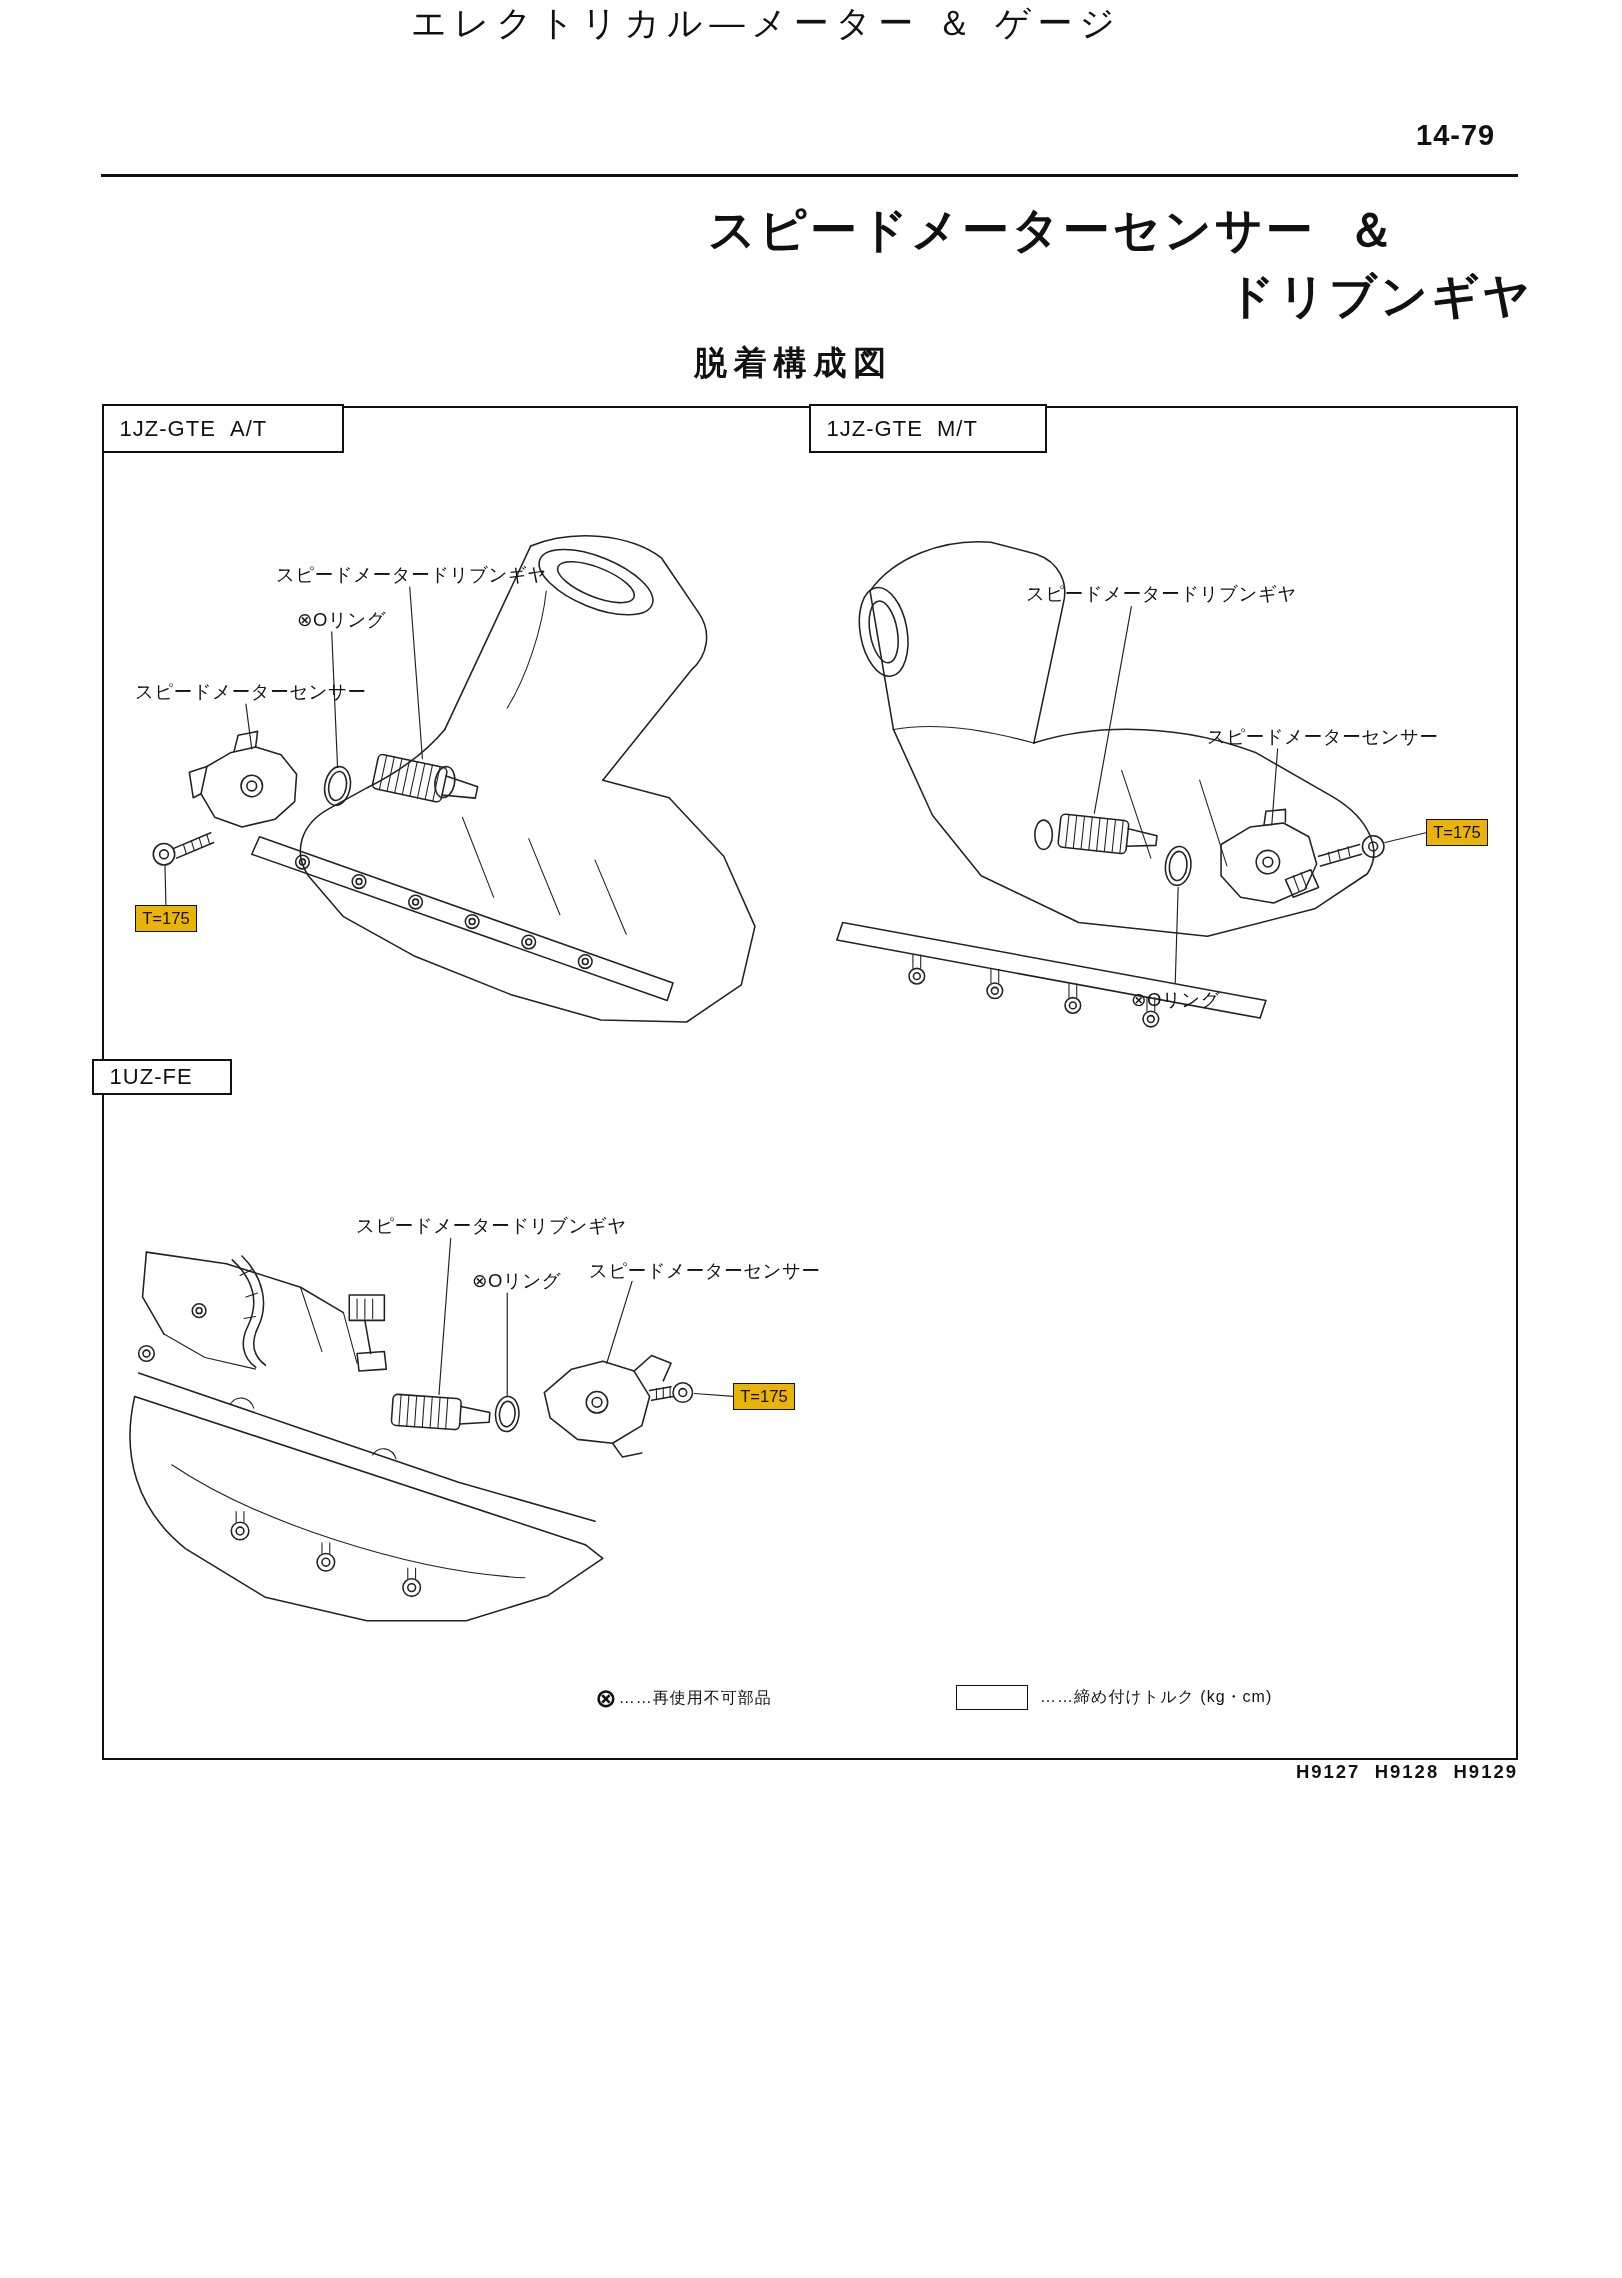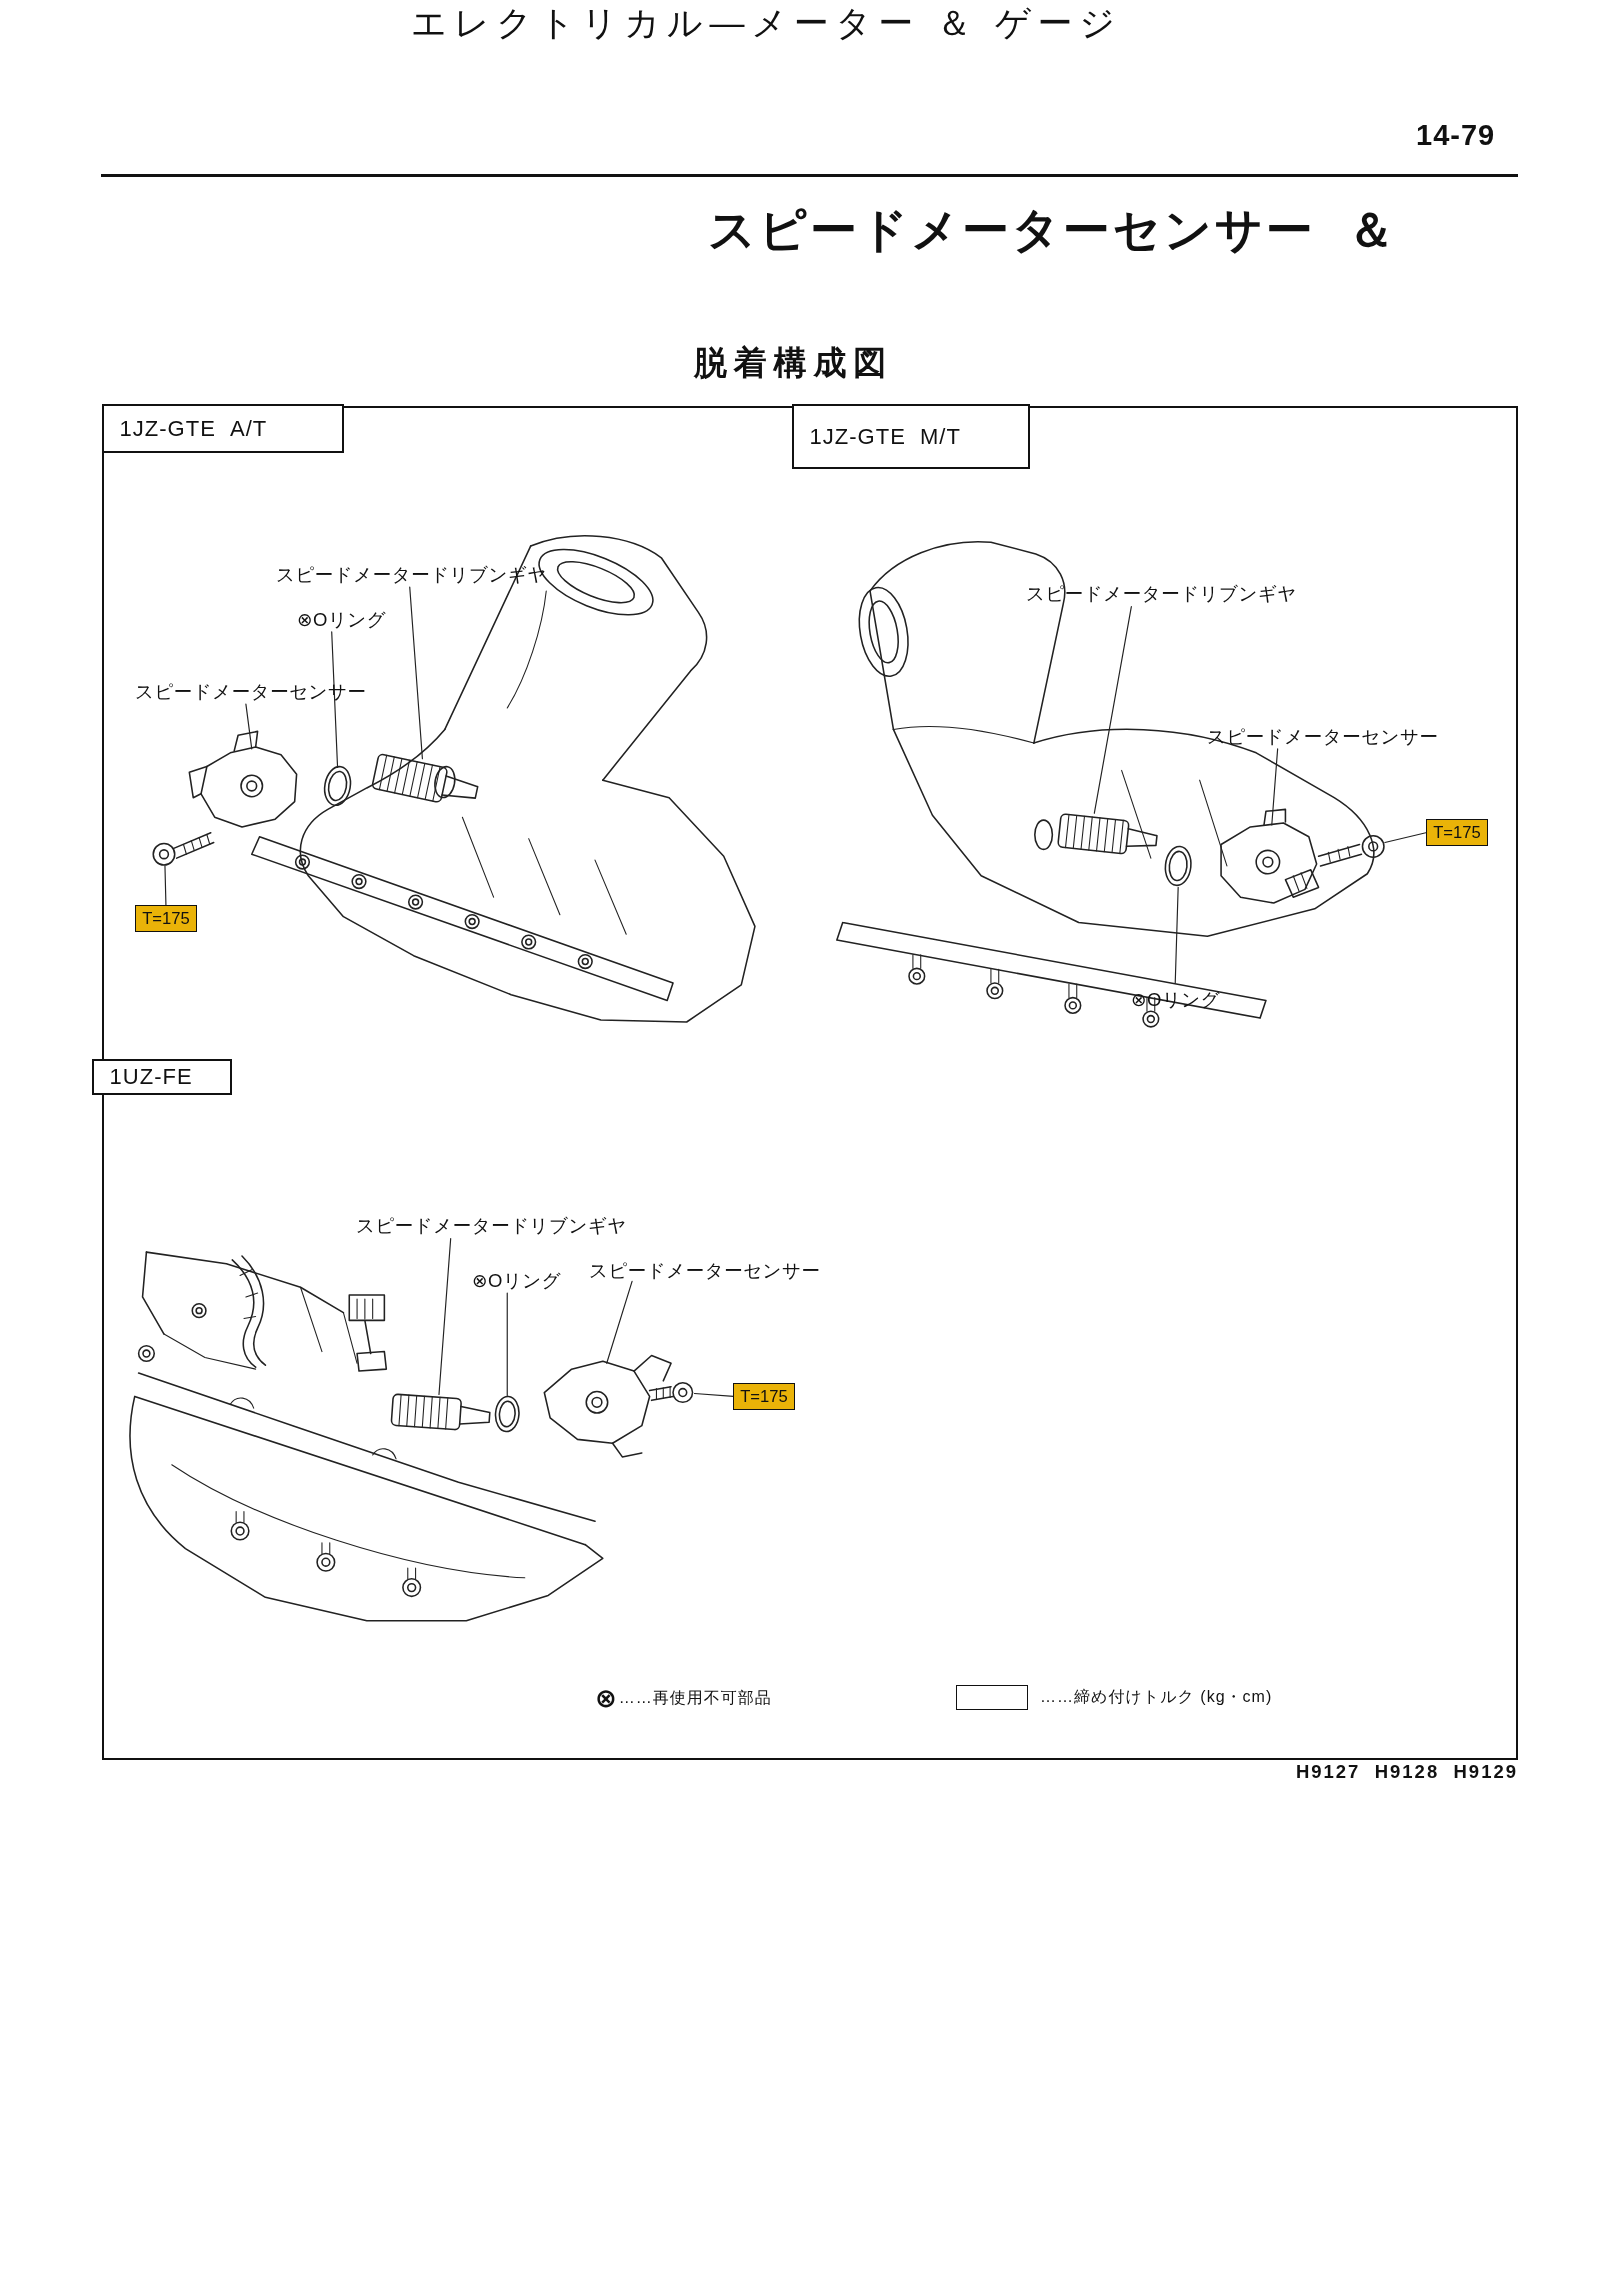--- a/index.html
+++ b/index.html
@@ -20,21 +20,21 @@
   .title1 { left:708px; top:199px; font-size:47px; font-weight:800; letter-spacing:2.9px; }
   .title2 { left:1227px; top:265px; font-size:47px; font-weight:800; letter-spacing:2.9px; }
   .subtitle { left:694px; top:341px; font-size:33px; font-weight:700; letter-spacing:6.8px; }
   .frame { left:102px; top:406px; width:1416px; height:1354px; border:2.4px solid #111; background:transparent; }
   .engine-label {
     border:2.4px solid #111; background:#fff;
     font-size:22px; letter-spacing:1px; font-weight:500;
     display:flex; align-items:center; padding-left:15.6px;
   }
   .el-at { left:102px; top:404px; width:242px; height:49px; }
-  .el-mt { left:792px; top:404px; width:238px; height:65px; }
+  .el-mt { left:809px; top:404px; width:238px; height:49px; }
   .el-uz { left:92px; top:1059px; width:140px; height:36px; }
   .part-label { font-size:18.5px; letter-spacing:0.5px; white-space:nowrap; }
   .torque-box {
     border:1.5px solid #111; background:#eab308;
     width:62px; height:27px; font-size:16.6px;
     display:flex; align-items:center; justify-content:center;
   }
   .legend-row { display:flex; align-items:center; }
   .legend-sym { font-size:26px; font-weight:700; margin-right:2px; }
   .legend-text { font-size:16px; letter-spacing:1px; white-space:nowrap; }
@@ -50,20 +50,21 @@
 </head>
 <body>
 
 <div id="page">
 
   <div class="abs header-text">エレクトリカル—メーター ＆ ゲージ</div>
   <div class="abs page-num">14-79</div>
   <div class="abs rule"></div>
 
   <div class="abs title1">スピードメーターセンサー&nbsp;&nbsp;＆</div>
+  <div class="abs title2">ドリブンギヤ</div>
   <div class="abs subtitle">脱着構成図</div>
 
   <div class="abs frame"></div>
   <div class="abs engine-label el-at">1JZ-GTE&nbsp;&nbsp;A/T</div>
   <div class="abs engine-label el-mt">1JZ-GTE&nbsp;&nbsp;M/T</div>
   <div class="abs engine-label el-uz">1UZ-FE</div>
 
   <svg id="art" width="1623" height="2278" viewBox="0 0 1664 2336">
 
     <g>

